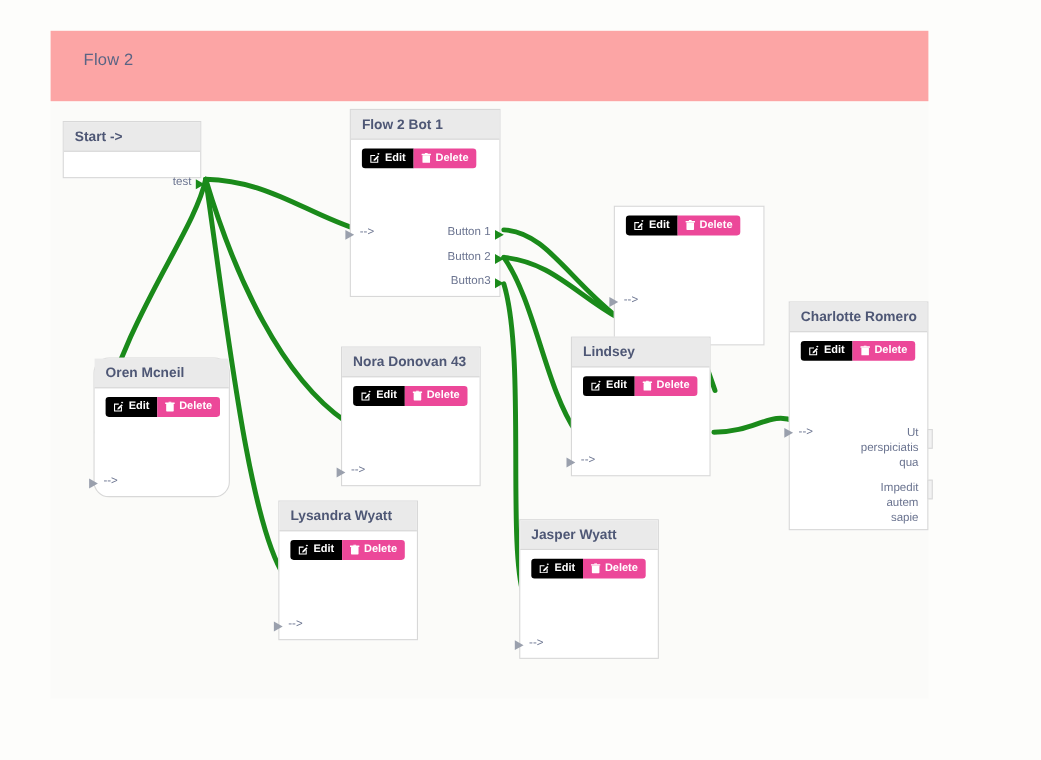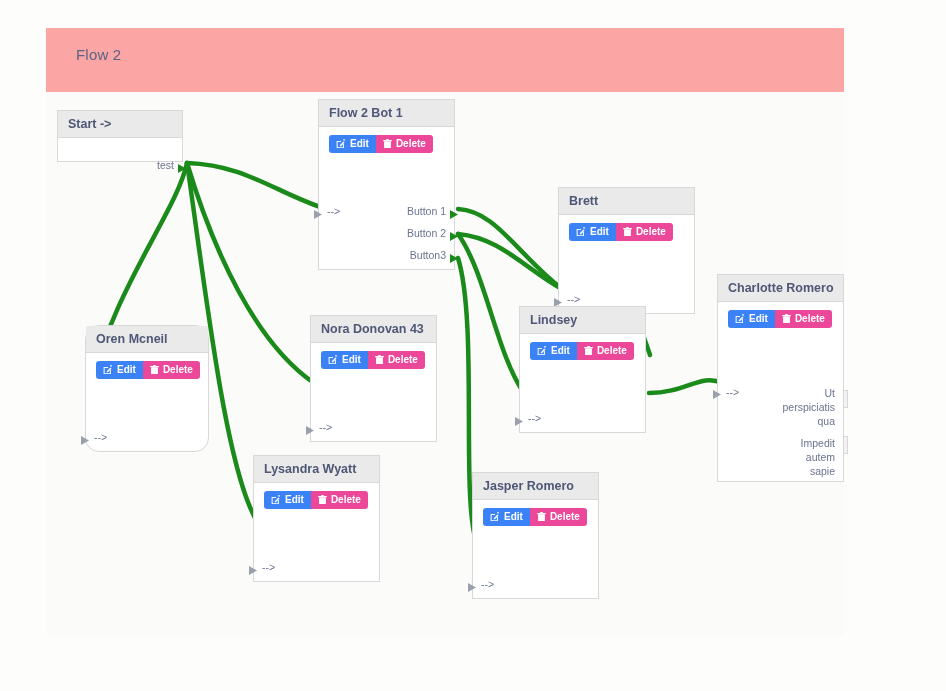--- a/index.html
+++ b/index.html
@@ -88,21 +88,21 @@
     font-size: 10px;
     font-weight: bold;
     color: #ffffff;
     padding: 4px 7px;
     border: none;
     line-height: 1;
     cursor: pointer;
     font-family: "Liberation Sans", sans-serif;
   }
   .btn-edit {
-    background: #3b82f6;
+    background: #000000;
     border-radius: 3px 0 0 3px;
   }
   .btn-delete {
     background: #ec4899;
     border-radius: 0 3px 3px 0;
   }
   .btn svg { display: block; }
   
   .ports {
     position: absolute;
@@ -238,21 +238,20 @@
               <div class="port-row">
                 <span class="port-out-label">Button3</span>
                 <span class="port-marker out"><svg width="11" height="11" viewBox="0 0 11 11">
                     <path d="M1 1 L9 5.5 L1 10 Z" fill="#1a8a1a"></path>
                   </svg></span>
               </div>
             </div>
           </div>
         </div>
         <div class="node" style="left: 512px; top: 94px; width: 137px; height: 127px;">
-          <div class="node-header">Brett</div>
           <div class="node-body" style="height: 101px;">
             <div class="btn-row">
               <button class="btn btn-edit">
                 <svg width="10" height="10" viewBox="0 0 16 16">
                   <path d="M1 4h7v1.6H2.6V14H11V9h1.6v6.4H1z" fill="#fff" transform="translate(0,-1)"></path>
                   <path d="M14.6 1.2 12.9 3l-1.9-1.9L12.7 0z" fill="#fff"></path>
                   <path d="M11.9 3.9 6.4 9.4l-.6 2.4 2.4-.6 5.5-5.5z" fill="#fff"></path>
                 </svg>
                 <span>Edit</span>
               </button>
@@ -438,21 +437,21 @@
               <div class="port-row">
                 <span class="port-marker in"><svg width="11" height="11" viewBox="0 0 11 11">
                     <path d="M1 1 L9 5.5 L1 10 Z" fill="#9aa0ad"></path>
                   </svg></span>
                 <span class="port-in-label">--&gt;</span>
               </div>
             </div>
           </div>
         </div>
         <div class="node" style="left: 426px; top: 379px; width: 127px; height: 127px;">
-          <div class="node-header">Jasper Romero</div>
+          <div class="node-header">Jasper Wyatt</div>
           <div class="node-body" style="height: 101px;">
             <div class="btn-row">
               <button class="btn btn-edit">
                 <svg width="10" height="10" viewBox="0 0 16 16">
                   <path d="M1 4h7v1.6H2.6V14H11V9h1.6v6.4H1z" fill="#fff" transform="translate(0,-1)"></path>
                   <path d="M14.6 1.2 12.9 3l-1.9-1.9L12.7 0z" fill="#fff"></path>
                   <path d="M11.9 3.9 6.4 9.4l-.6 2.4 2.4-.6 5.5-5.5z" fill="#fff"></path>
                 </svg>
                 <span>Edit</span>
               </button>

